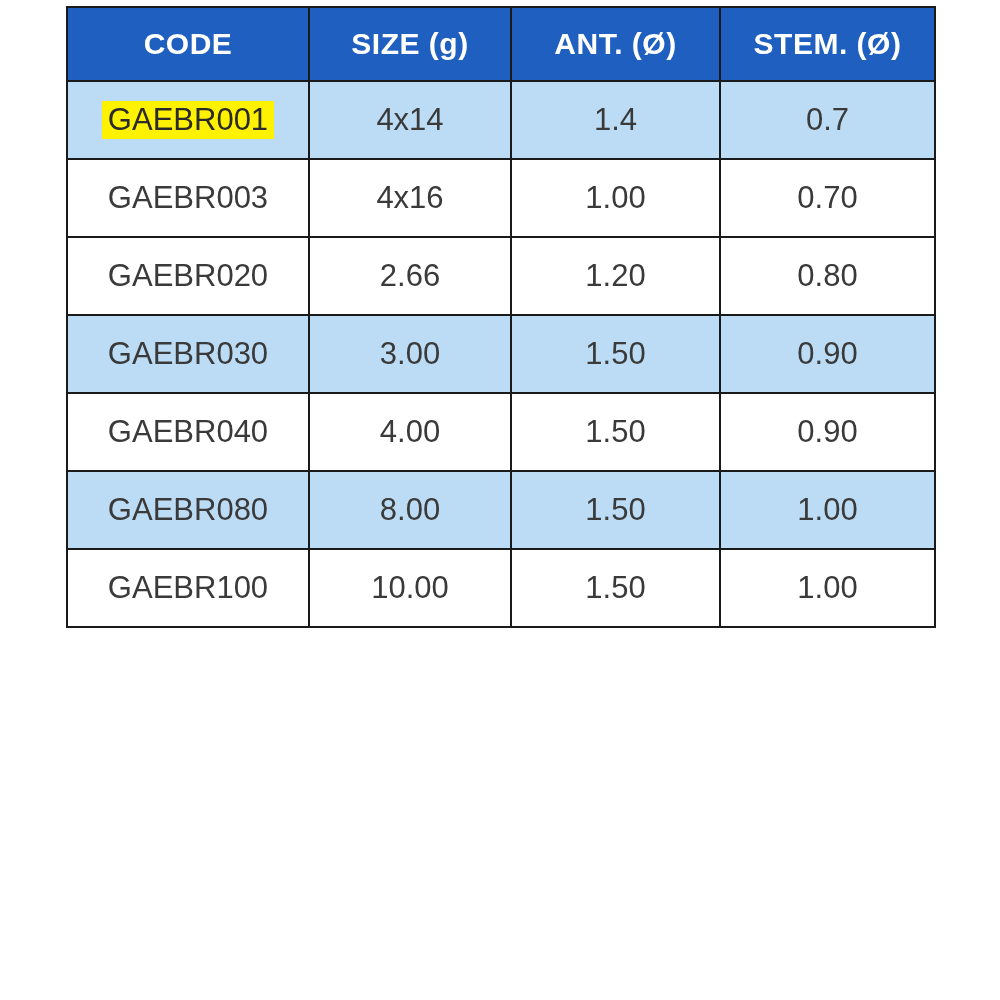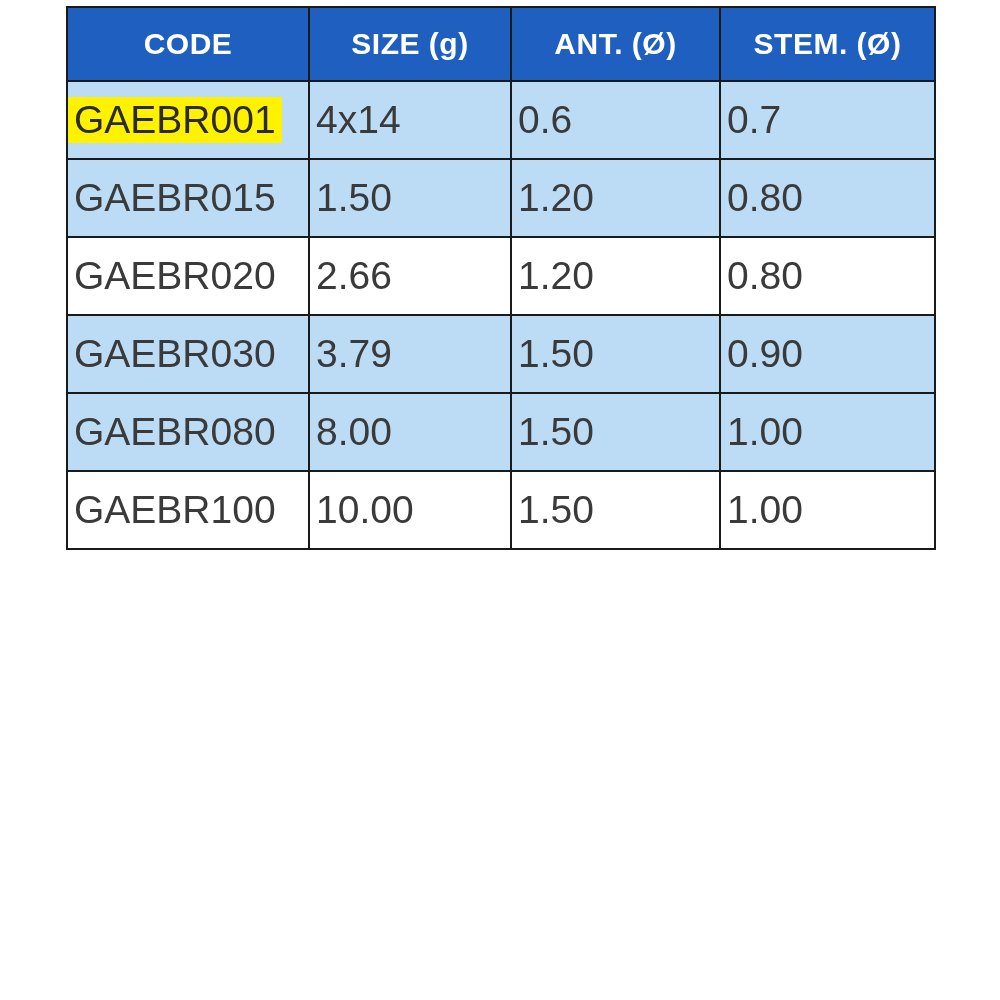--- a/index.html
+++ b/index.html
@@ -41,22 +41,23 @@
     letter-spacing: 0.5px;
     height: 70px;
     border: 2px solid #1a1a1a;
     text-align: center;
     vertical-align: middle;
     font-family: "Liberation Sans", sans-serif;
   }
   table.spec td {
     height: 76px;
     border: 2px solid #1a1a1a;
+    text-align: center;
     vertical-align: middle;
-    font-size: 39px;
+    font-size: 31px;
     color: #3a3a3a;
     font-family: "Liberation Sans", sans-serif;
     background: #ffffff;
     padding: 0;
   }
   table.spec tr.alt td {
     background: #bcdcf5;
   }
   .cell-inner {
     display: inline-block;
@@ -85,38 +86,44 @@
           <th>CODE</th>
           <th>SIZE (g)</th>
           <th>ANT. (Ø)</th>
           <th>STEM. (Ø)</th>
         </tr>
       </thead>
       <tbody id="table-body">
           <tr class="alt">
             <td><span class="cell-inner highlight">GAEBR001</span></td>
             <td><span class="cell-inner">4x14</span></td>
-            <td><span class="cell-inner">0.6</span></td>
+            <td><span class="cell-inner">1.4</span></td>
             <td><span class="cell-inner">0.7</span></td>
           </tr>
-          <tr class="alt">
-            <td><span class="cell-inner">GAEBR015</span></td>
-            <td><span class="cell-inner">1.50</span></td>
-            <td><span class="cell-inner">1.20</span></td>
-            <td><span class="cell-inner">0.80</span></td>
+          <tr>
+            <td><span class="cell-inner">GAEBR003</span></td>
+            <td><span class="cell-inner">4x16</span></td>
+            <td><span class="cell-inner">1.00</span></td>
+            <td><span class="cell-inner">0.70</span></td>
           </tr>
           <tr>
             <td><span class="cell-inner">GAEBR020</span></td>
             <td><span class="cell-inner">2.66</span></td>
             <td><span class="cell-inner">1.20</span></td>
             <td><span class="cell-inner">0.80</span></td>
           </tr>
           <tr class="alt">
             <td><span class="cell-inner">GAEBR030</span></td>
-            <td><span class="cell-inner">3.79</span></td>
+            <td><span class="cell-inner">3.00</span></td>
+            <td><span class="cell-inner">1.50</span></td>
+            <td><span class="cell-inner">0.90</span></td>
+          </tr>
+          <tr>
+            <td><span class="cell-inner">GAEBR040</span></td>
+            <td><span class="cell-inner">4.00</span></td>
             <td><span class="cell-inner">1.50</span></td>
             <td><span class="cell-inner">0.90</span></td>
           </tr>
           <tr class="alt">
             <td><span class="cell-inner">GAEBR080</span></td>
             <td><span class="cell-inner">8.00</span></td>
             <td><span class="cell-inner">1.50</span></td>
             <td><span class="cell-inner">1.00</span></td>
           </tr>
           <tr>

